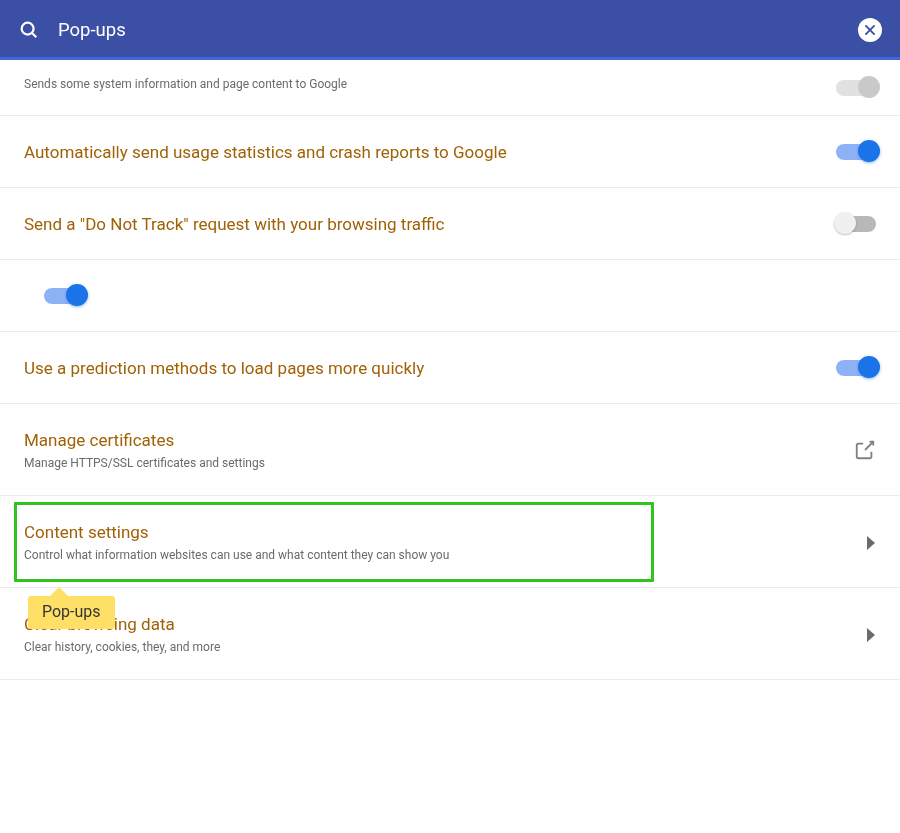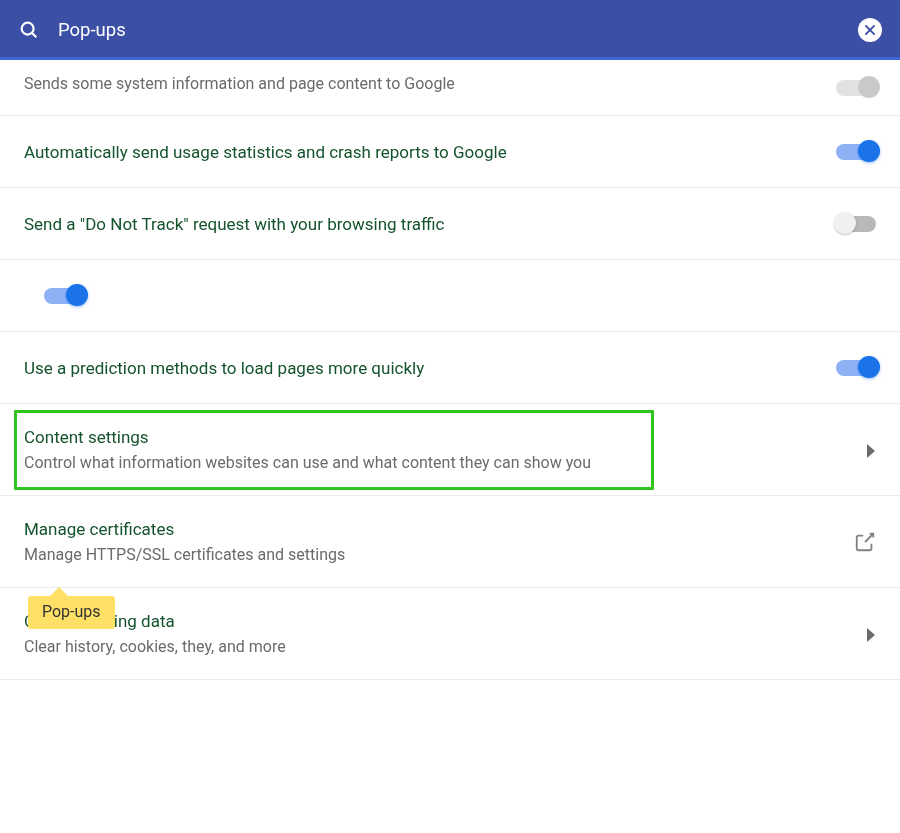--- a/index.html
+++ b/index.html
@@ -59,24 +59,24 @@
     min-height: 72px;
     position: relative;
   }
   .row.tall { min-height: 92px; }
   .row .text {
     flex: 1 1 auto;
     padding: 16px 0;
   }
   .row .title {
     font-size: 17px;
-    color: #14532d;
+    color: #a16207;
   }
   .row .sub {
-    font-size: 16px;
+    font-size: 12px;
     color: #6b6b6b;
     margin-top: 6px;
   }
   .row .control {
     flex: 0 0 auto;
     margin-left: 20px;
     display: flex;
     align-items: center;
   }
 
@@ -226,62 +226,62 @@
       <div class="title">Use a prediction methods to load pages more quickly</div>
     </div>
     <div class="control">
       <div class="toggle on">
         <div class="track"></div>
           <div class="knob"></div>
       </div>
     </div>
   </div>
 
-  <div class="row tall clickable" style="position:relative;">
-    <div class="text">
-      <div class="title">Content settings</div>
-      <div class="sub">Control what information websites can use and what content they can show you</div>
-    </div>
-    <div class="control">
-      <span class="chevron">
-        <svg viewBox="0 0 10 14" fill="currentColor">
-            <path d="M1 0l8 7-8 7z"></path>
-          </svg>
-      </span>
-    </div>
-    <div class="highlight-box" style="left:14px; top:6px; width:640px; height:80px;"></div>
-  </div>
-
   <div class="row tall clickable">
     <div class="text">
       <div class="title">Manage certificates</div>
       <div class="sub">Manage HTTPS/SSL certificates and settings</div>
     </div>
     <div class="control">
       <span class="ext-icon">
         <svg viewBox="0 0 24 24" fill="none" stroke="currentColor" stroke-width="2">
           <path d="M17 3h4v4"></path>
           <path d="M21 3l-9 9"></path>
           <path d="M19 14v5a2 2 0 0 1-2 2H5a2 2 0 0 1-2-2V7a2 2 0 0 1 2-2h5"></path>
         </svg>
       </span>
     </div>
   </div>
 
   <div class="row tall clickable" style="position:relative;">
     <div class="text">
-      <div class="title">Clear browsing data</div>
-      <div class="sub">Clear history, cookies, they, and more</div>
+      <div class="title">Content settings</div>
+      <div class="sub">Control what information websites can use and what content they can show you</div>
     </div>
     <div class="control">
       <span class="chevron">
         <svg viewBox="0 0 10 14" fill="currentColor">
             <path d="M1 0l8 7-8 7z"></path>
           </svg>
       </span>
     </div>
+    <div class="highlight-box" style="left:14px; top:6px; width:640px; height:80px;"></div>
+  </div>
+
+  <div class="row tall clickable" style="position:relative;">
+    <div class="text">
+      <div class="title">Clear browsing data</div>
+      <div class="sub">Clear history, cookies, they, and more</div>
+    </div>
+    <div class="control">
+      <span class="chevron">
+        <svg viewBox="0 0 10 14" fill="currentColor">
+            <path d="M1 0l8 7-8 7z"></path>
+          </svg>
+      </span>
+    </div>
 
     <div class="callout" style="left:28px; top:8px;">
       <span>Pop-ups</span>
     </div>
   </div>
 
 </div>
 
 </body></html>

